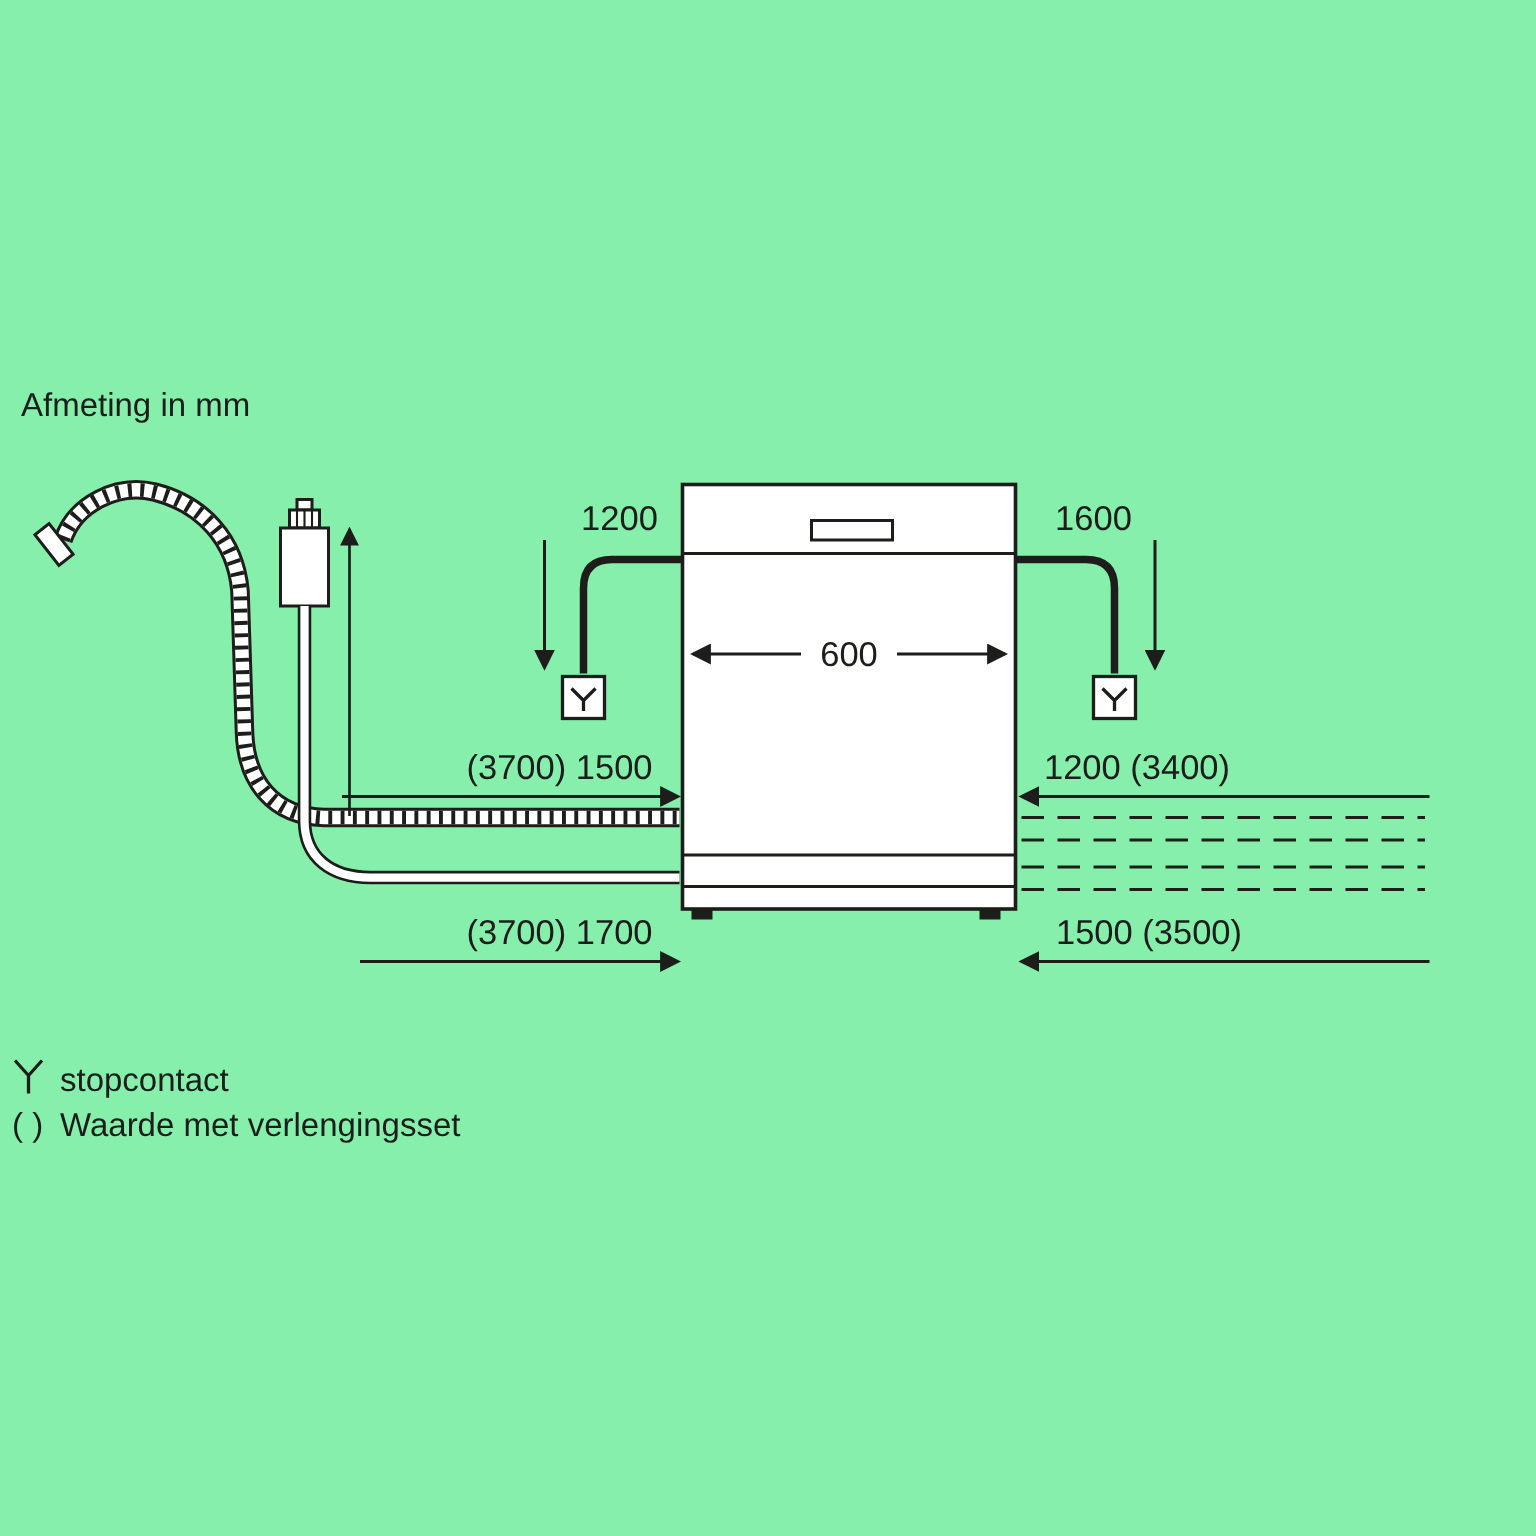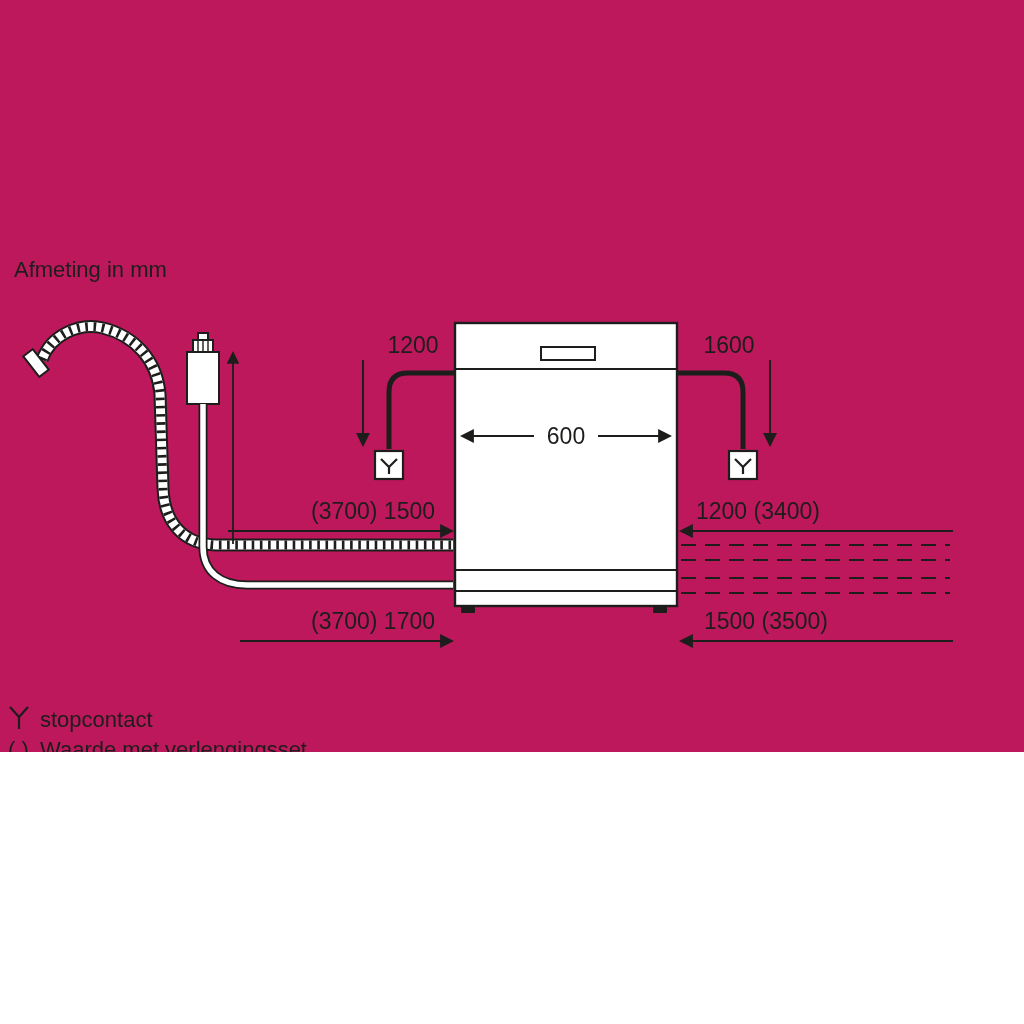--- a/index.html
+++ b/index.html
@@ -6,22 +6,22 @@
     margin:0;
     padding:0;
     background:#ffffff;
     width:1024px;
     height:1024px;
     font-family:"Liberation Sans", sans-serif;
   }
   .stage{
     position:relative;
     width:1024px;
-    height:752px;
-    background:#be185d;
+    height:1024px;
+    background:#86efac;
     overflow:hidden;
   }
   svg text{
     font-family:"Liberation Sans", sans-serif;
     fill:#1d1d1b;
   }
   .title-text{ font-size:22px; }
   .dim-text{ font-size:23px; }
   .legend-text{ font-size:22px; }
 </style>

